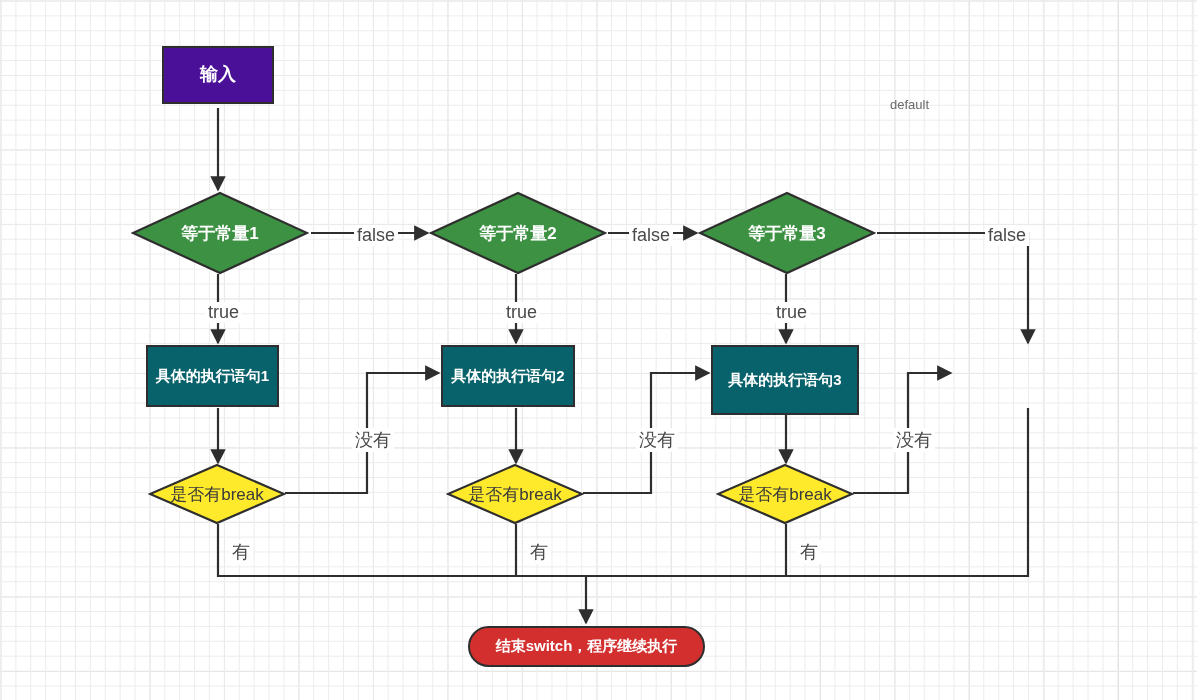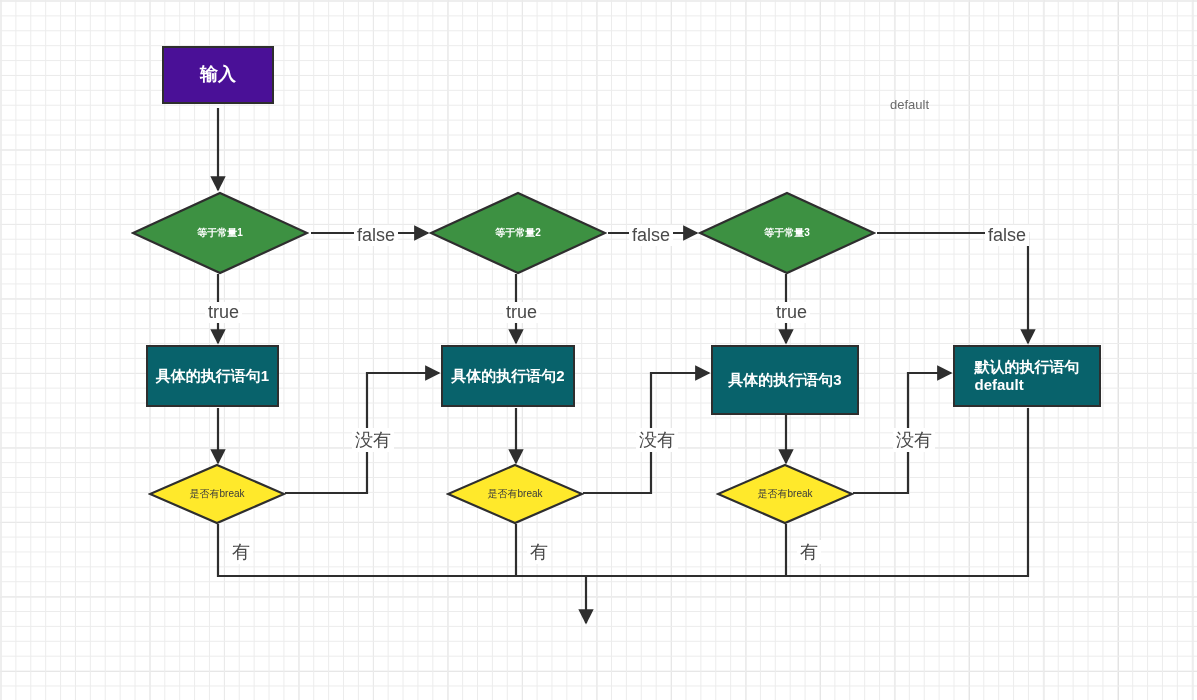--- a/index.html
+++ b/index.html
@@ -55,21 +55,21 @@
   .diamond-wrap svg { position: absolute; left: 0; top: 0; }
   .diamond-label {
     position: absolute;
     left: 0; top: 0;
     width: 100%;
     height: 100%;
     display: flex;
     align-items: center;
     justify-content: center;
     text-align: left;
-    font-size: 10px;
+    font-size: 17px;
   }
   .cond-label { color: #ffffff; font-weight: bold; }
   .break-label { color: #3a3a3a; font-weight: normal; }
   .edge-label {
     position: absolute;
     color: #4a4a4a;
     font-size: 18px;
     background: #ffffff;
     padding: 0 3px;
     white-space: nowrap;
@@ -153,24 +153,20 @@
   </div>
 
   <div class="node rect-node" style="left:441px; top:345px; width:134px; height:62px; background:#08626b;">
     <span>具体的执行语句2</span>
   </div>
 
   <div class="node rect-node" style="left:711px; top:345px; width:148px; height:70px; background:#08626b;">
     <span>具体的执行语句3</span>
   </div>
 
-  <div class="node rect-node" style="left:953px; top:345px; width:148px; height:62px; background:#08626b;">
-    <span>默认的执行语句
-default</span>
-  </div>
 
   <div class="diamond-wrap" style="left:148px; top:463px; width:138px; height:62px;">
     <svg width="138" height="62" viewBox="0 0 138 62" xmlns="http://www.w3.org/2000/svg">
       <polygon points="69,2 136,31 69,60 2,31" fill="#ffe92b" stroke="#2e2e2e" stroke-width="2.2"></polygon>
     </svg>
     <div class="diamond-label break-label">是否有break</div>
   </div>
 
   <div class="diamond-wrap" style="left:446px; top:463px; width:138px; height:62px;">
     <svg width="138" height="62" viewBox="0 0 138 62" xmlns="http://www.w3.org/2000/svg">
@@ -179,20 +175,23 @@
     <div class="diamond-label break-label">是否有break</div>
   </div>
 
   <div class="diamond-wrap" style="left:716px; top:463px; width:138px; height:62px;">
     <svg width="138" height="62" viewBox="0 0 138 62" xmlns="http://www.w3.org/2000/svg">
       <polygon points="69,2 136,31 69,60 2,31" fill="#ffe92b" stroke="#2e2e2e" stroke-width="2.2"></polygon>
     </svg>
     <div class="diamond-label break-label">是否有break</div>
   </div>
 
+  <div class="node term-node" style="left:468px; top:626px; width:237px; height:41px; background:#d32f2f;">
+    <span>结束switch，程序继续执行</span>
+  </div>
 
   <div class="edge-label" style="left:354px; top:225px;">false</div>
   <div class="edge-label" style="left:629px; top:225px;">false</div>
   <div class="edge-label" style="left:985px; top:225px;">false</div>
 
   <div class="edge-label" style="left:205px; top:302px;">true</div>
   <div class="edge-label" style="left:503px; top:302px;">true</div>
   <div class="edge-label" style="left:773px; top:302px;">true</div>
 
   <div class="edge-label" style="left:352px; top:428px;">没有</div>

